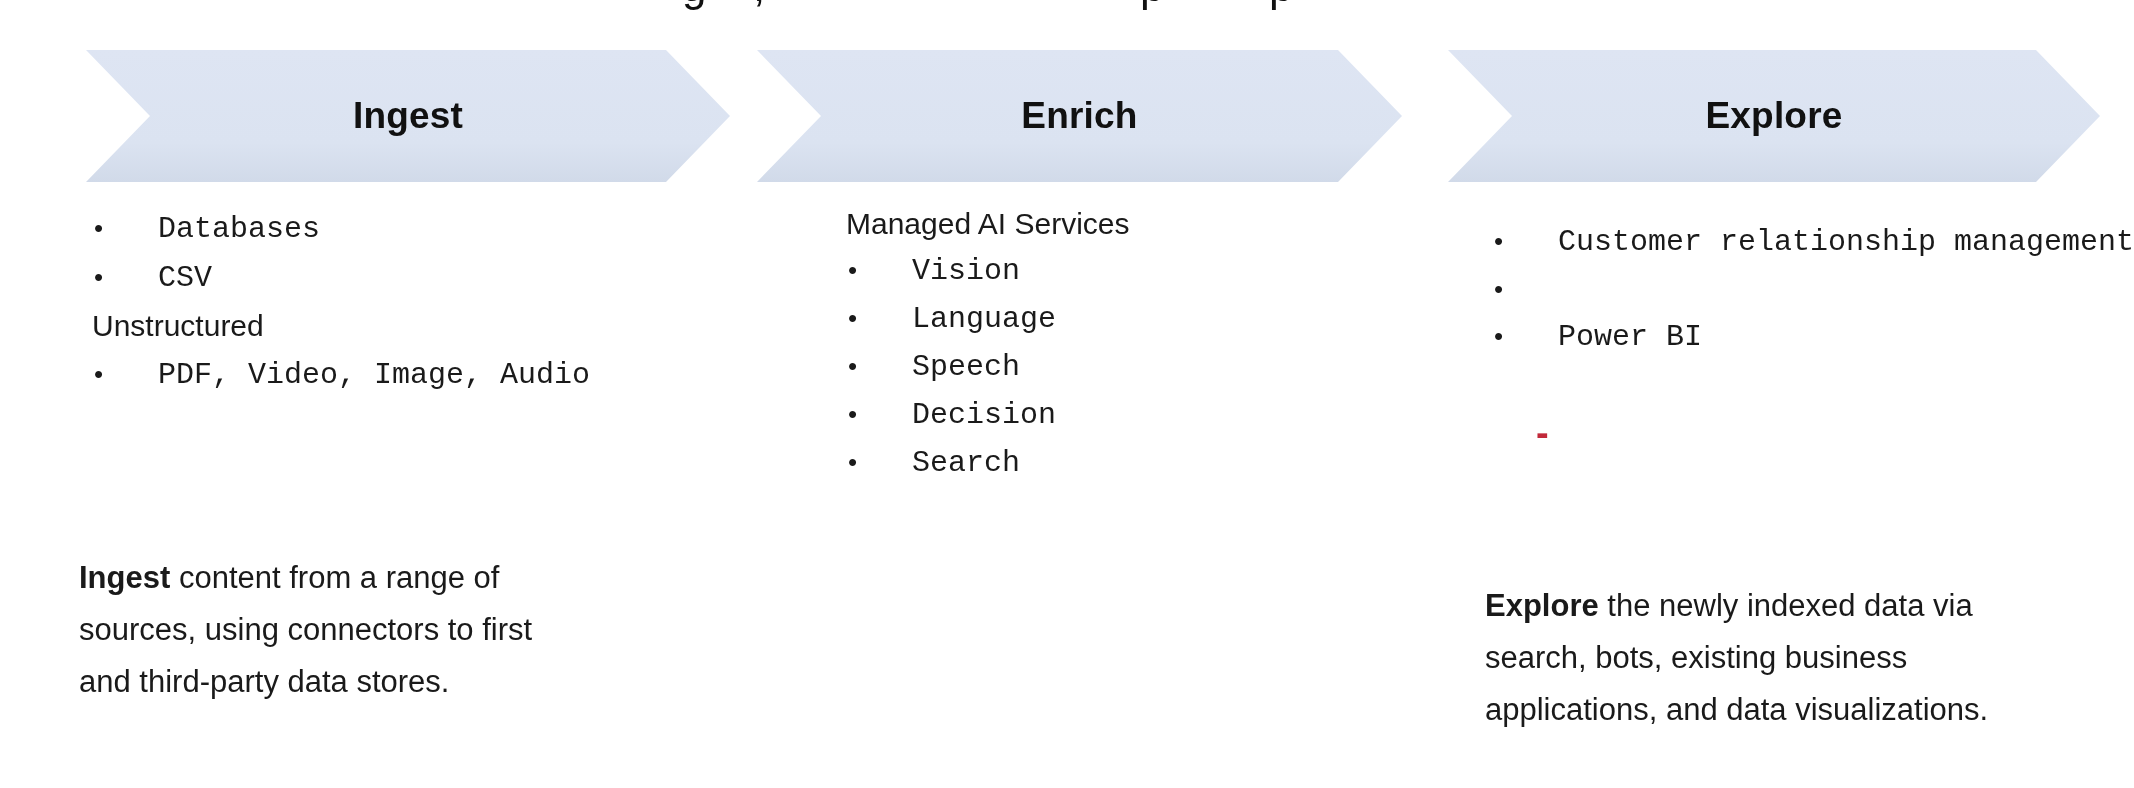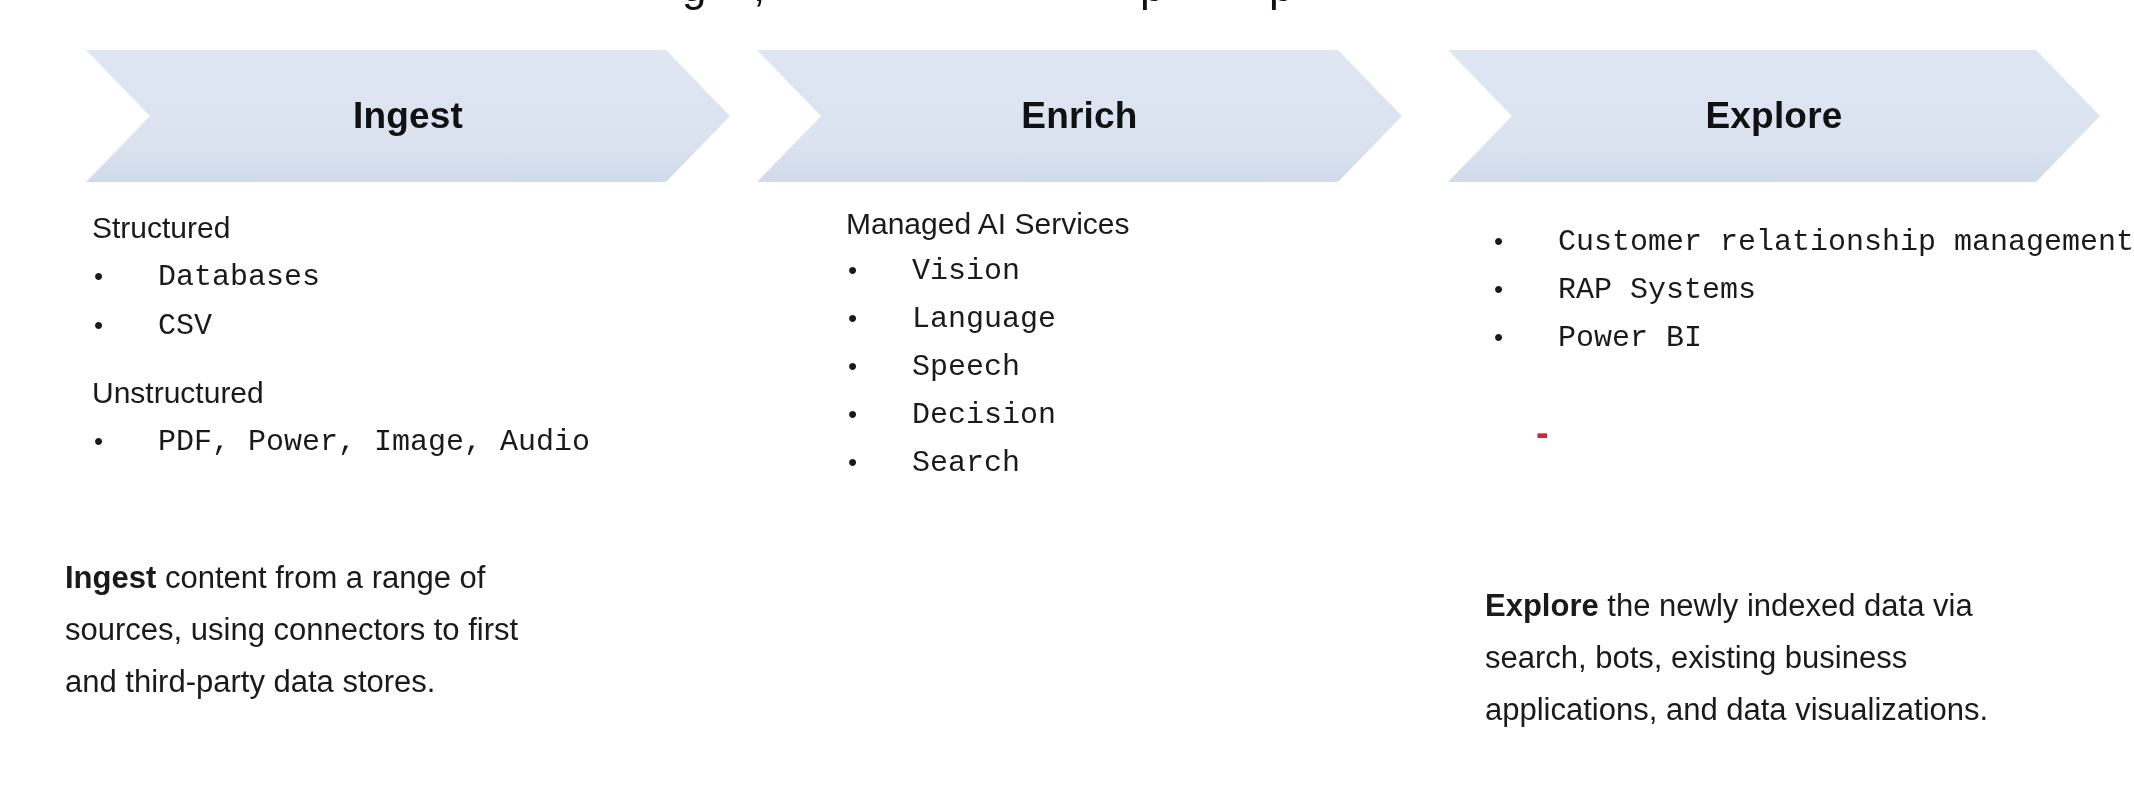--- a/index.html
+++ b/index.html
@@ -45,21 +45,21 @@
     font-weight: bold;
     color: #111;
     letter-spacing: 0.2px;
   }
 
   
   .col-list { position: absolute; font-size: 30px; line-height: 48px; }
   .col-list-0 { left: 92px;   top: 204px; }
   .col-list-1 { left: 846px;  top: 200px; line-height: 47px; }
   .col-list-2 { left: 1492px; top: 218px; line-height: 47px; }
-  .group-gap { margin-top: 19px; }
+  .group-gap { }
   .group-heading { font-weight: normal; }
   .bullet-item { display: flex; align-items: baseline; }
   .bullet-glyph { width: 64px; flex: 0 0 64px; font-size: 26px; padding-left: 2px; }
   .bullet-text { white-space: nowrap; font-family: Liberation Mono, monospace; }
 
   
   .red-dash {
     position: absolute;
     left: 1536px;
     top: 414px;
@@ -71,21 +71,21 @@
 
   
   .desc {
     position: absolute;
     margin: 0;
     font-size: 31px;
     line-height: 52px;
     white-space: pre-line;
   }
   .desc .lead { font-weight: bold; }
-  .desc-0 { left: 65px;   top: 552px; width: 660px; }
+  .desc-0 { left: 79px;   top: 552px; width: 660px; }
   .desc-1 { left: 772px;  top: 552px; width: 660px; }
   .desc-2 { left: 1485px; top: 580px; width: 720px; }
 </style>
 </head>
 <body>
 
 <div class="slide">
 
   <div>
     <span class="frag frag-0">g</span>
@@ -99,38 +99,37 @@
   </div>
   <div class="chevron chevron-1">
     <span class="chevron-label">Enrich</span>
   </div>
   <div class="chevron chevron-2">
     <span class="chevron-label">Explore</span>
   </div>
 
   <div class="col-list col-list-0">
     <div class="group">
-      <div class="group-heading">Structured</div>
       <div class="bullets">
           <div class="bullet-item">
             <span class="bullet-glyph">•</span>
             <span class="bullet-text">Databases</span>
           </div>
           <div class="bullet-item">
             <span class="bullet-glyph">•</span>
             <span class="bullet-text">CSV</span>
           </div>
         </div>
     </div>
     <div class="group group-gap">
       <div class="group-heading">Unstructured</div>
       <div class="bullets">
           <div class="bullet-item">
             <span class="bullet-glyph">•</span>
-            <span class="bullet-text">PDF, Power, Image, Audio</span>
+            <span class="bullet-text">PDF, Video, Image, Audio</span>
           </div>
         </div>
     </div>
   </div>
 
   <div class="col-list col-list-1">
     <div class="group">
       <div class="group-heading">Managed AI Services</div>
       <div class="bullets">
           <div class="bullet-item">
@@ -159,21 +158,20 @@
 
   <div class="col-list col-list-2">
     <div class="group">
       <div class="bullets">
           <div class="bullet-item">
             <span class="bullet-glyph">•</span>
             <span class="bullet-text">Customer relationship management</span>
           </div>
           <div class="bullet-item">
             <span class="bullet-glyph">•</span>
-            <span class="bullet-text">RAP Systems</span>
           </div>
           <div class="bullet-item">
             <span class="bullet-glyph">•</span>
             <span class="bullet-text">Power BI</span>
           </div>
         </div>
     </div>
   </div>
 
   <div class="red-dash">-</div>

